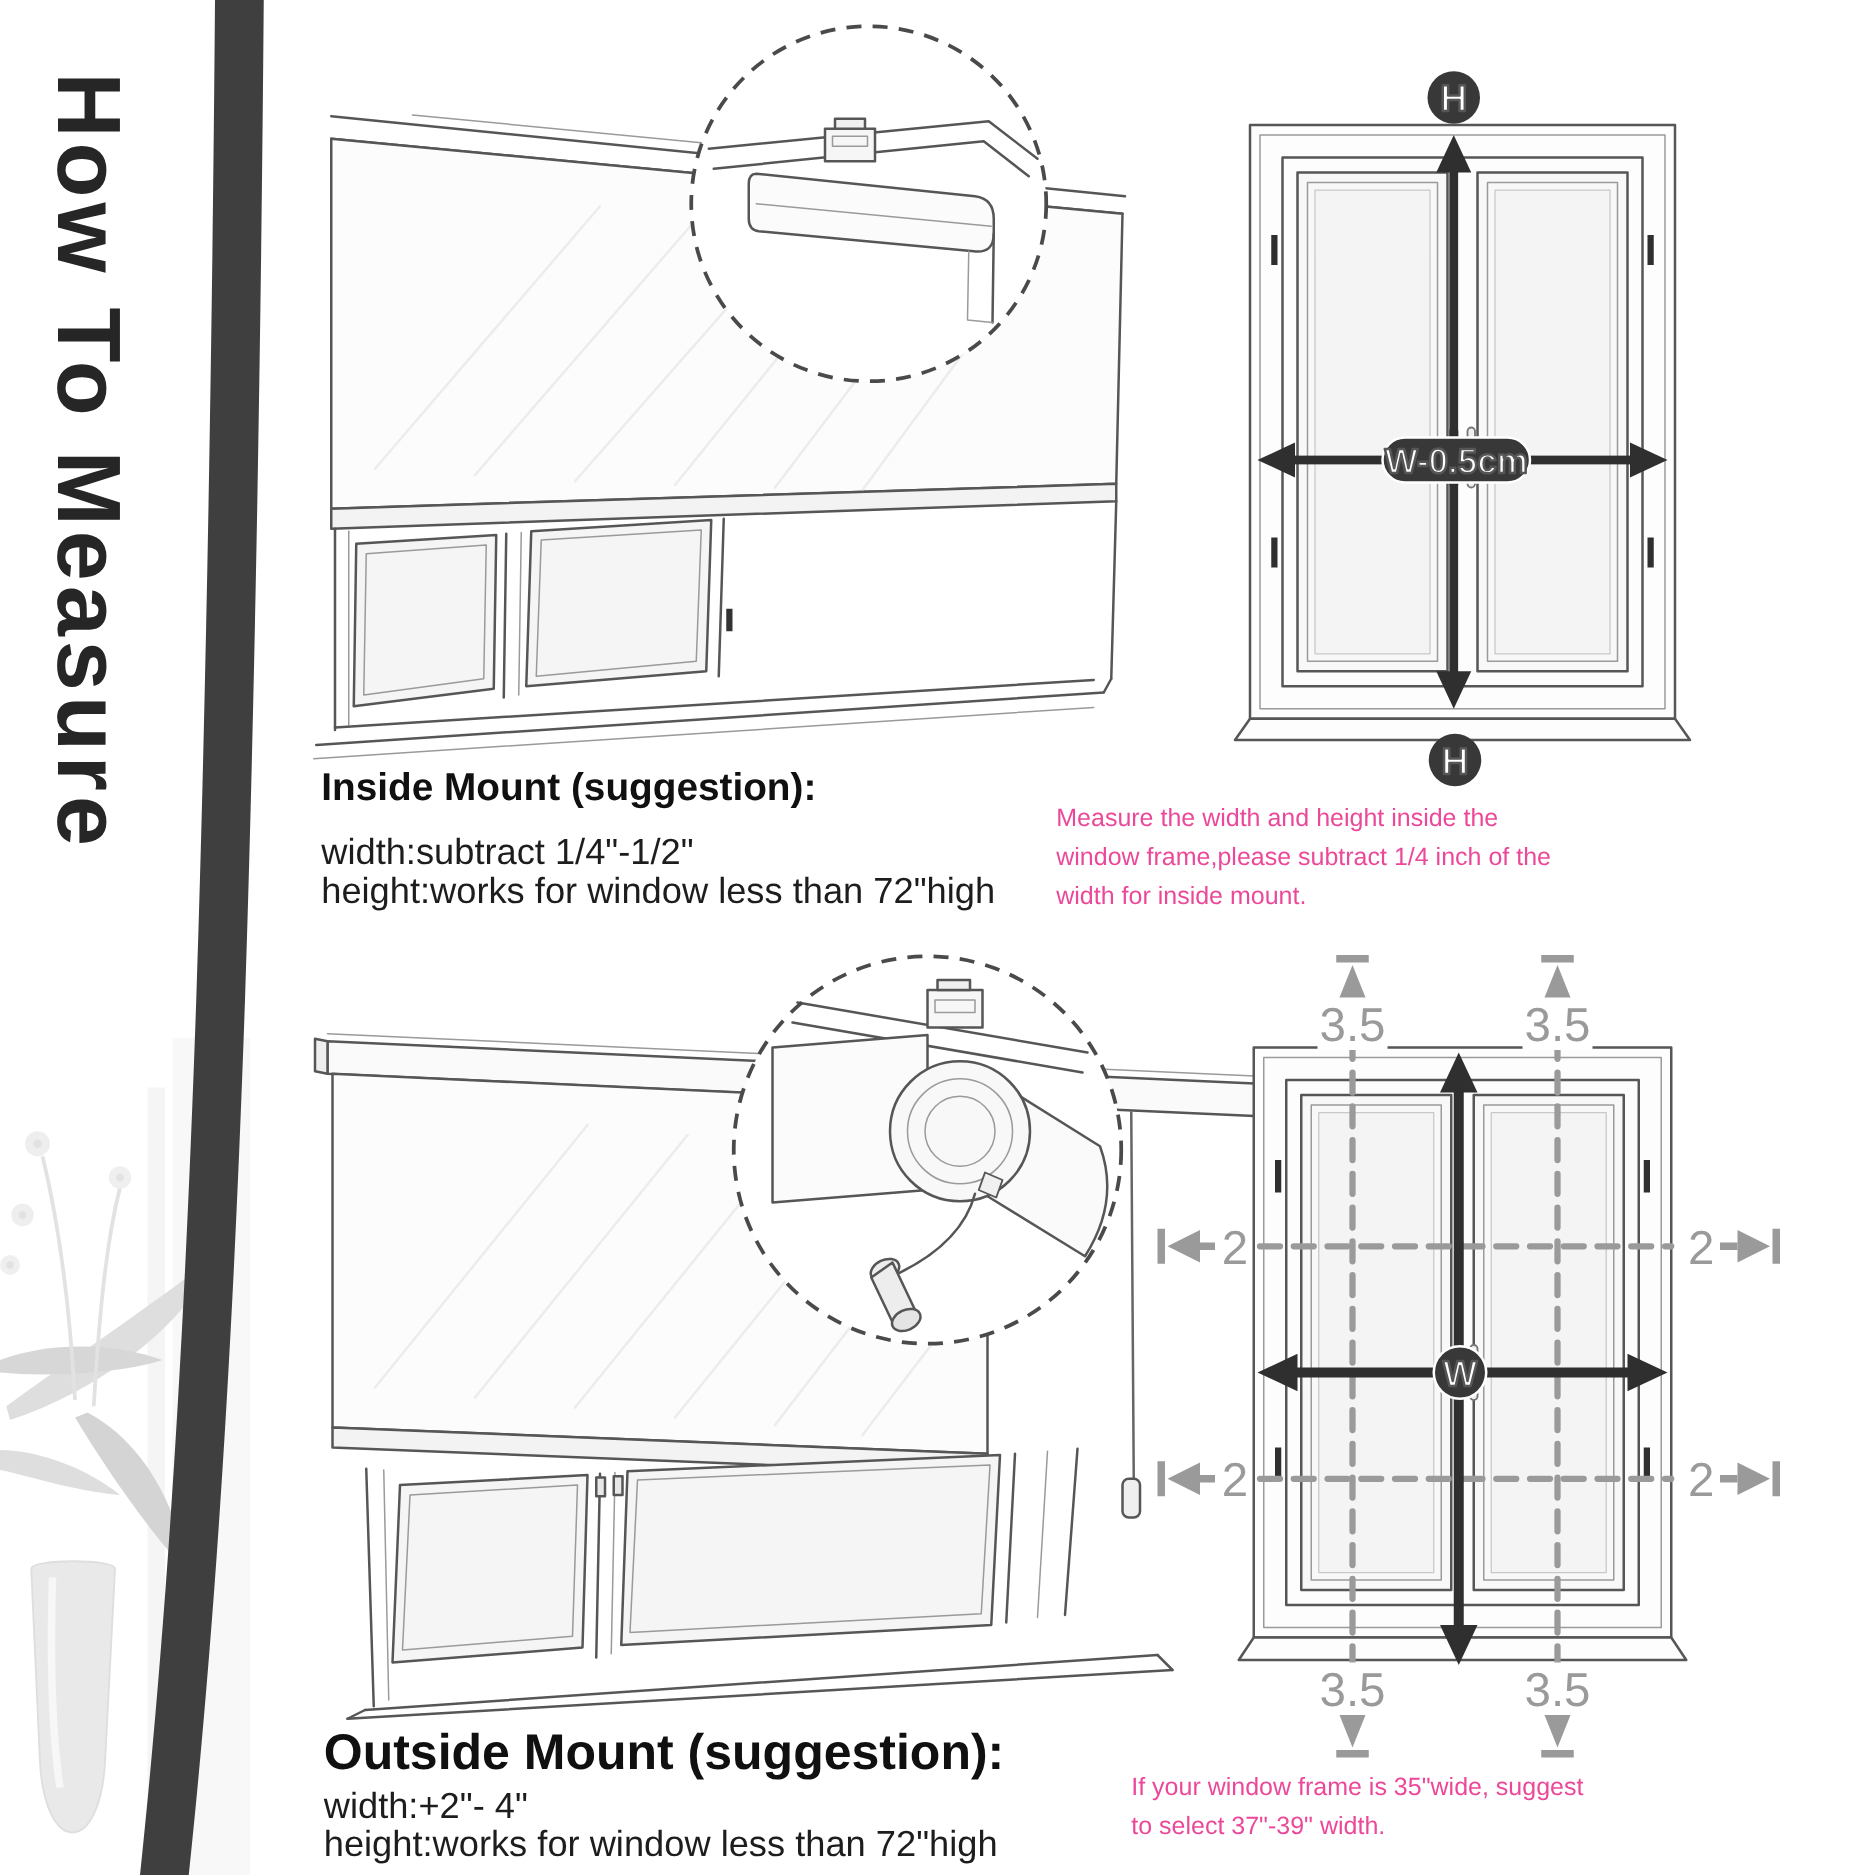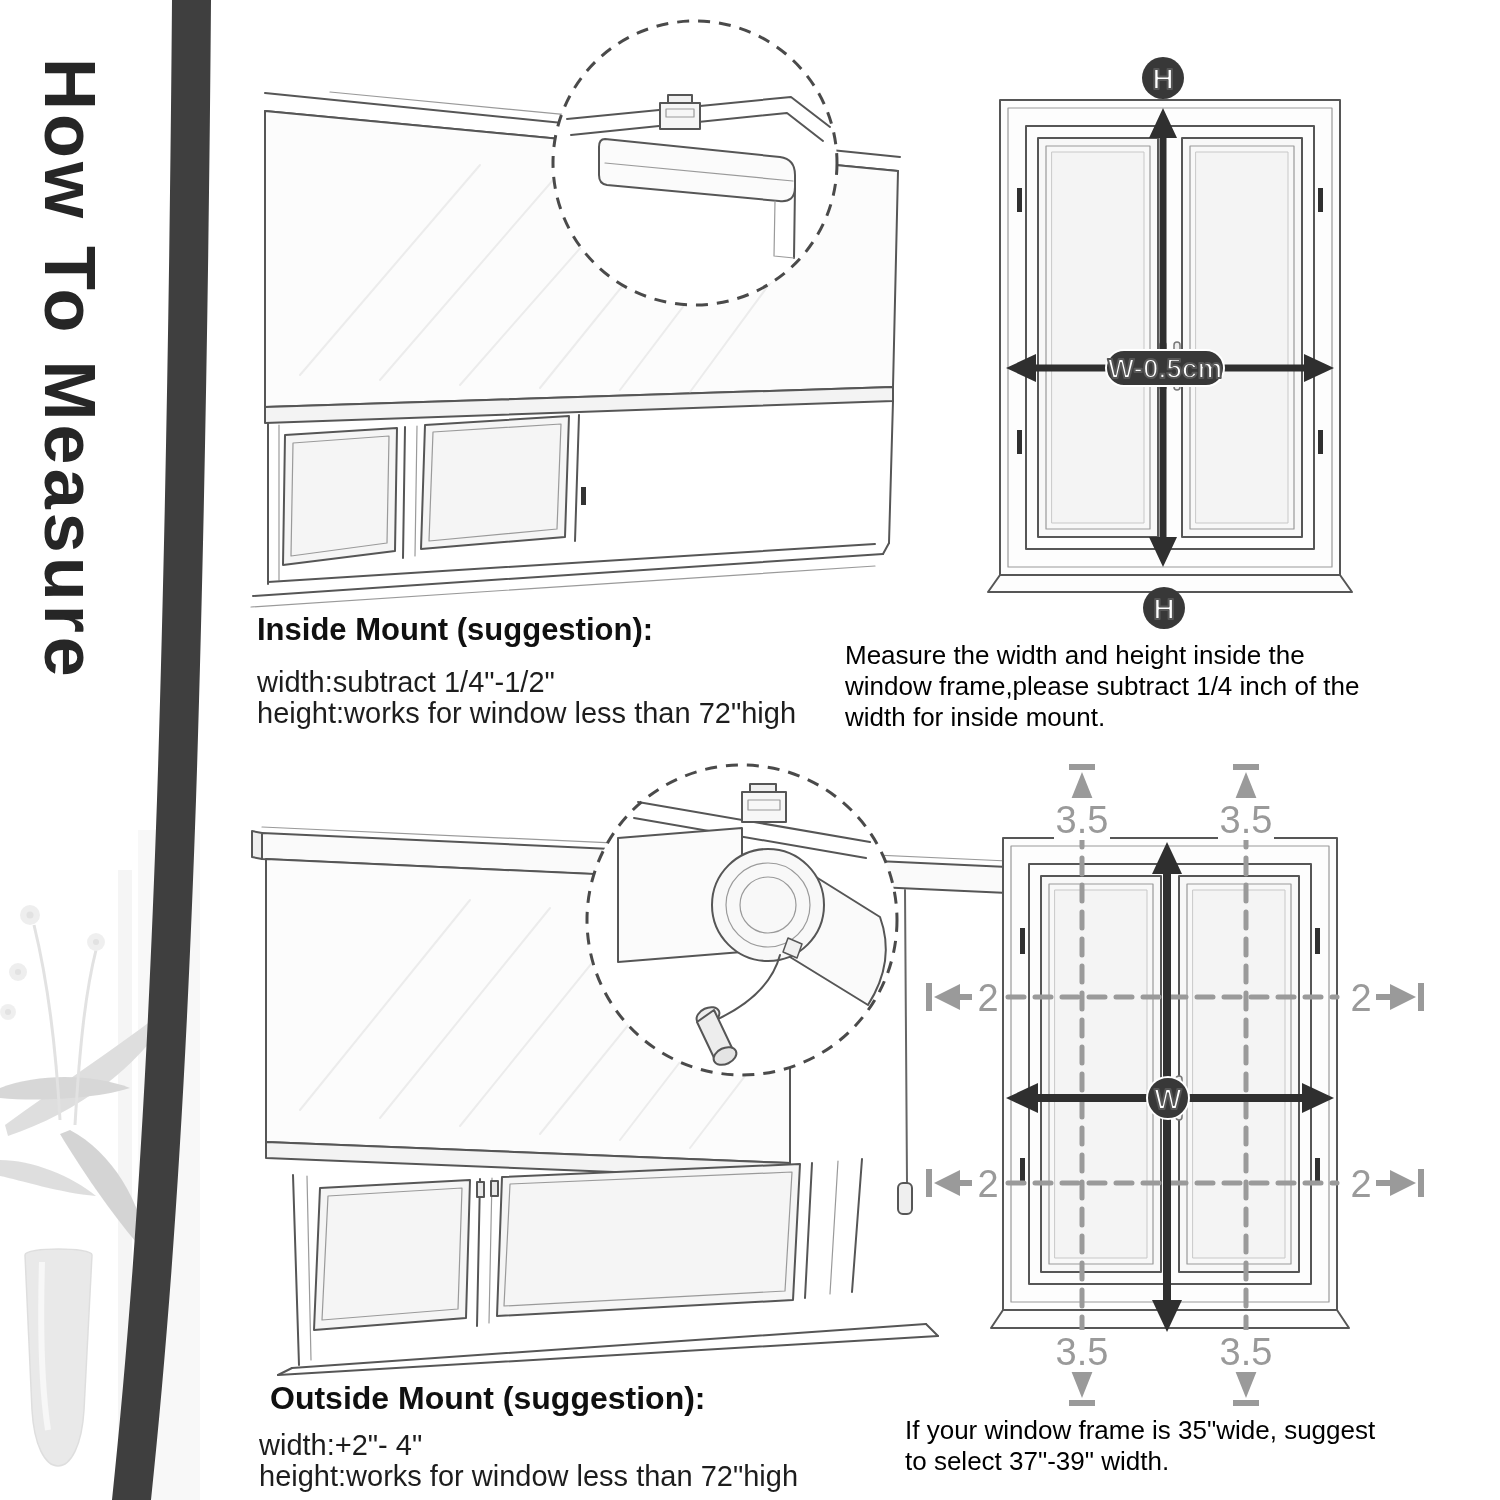--- a/index.html
+++ b/index.html
@@ -2,21 +2,21 @@
 <html><head>
 <meta charset="utf-8">
 <style>
   html,body{margin:0;padding:0;background:#ffffff;}
   .stage{position:relative;width:1500px;height:1500px;background:#ffffff;overflow:hidden;
          font-family:"Liberation Sans", sans-serif;color:#1d1d1d;}
   .abs{position:absolute;}
   .vtitle{writing-mode:vertical-rl;font-size:72px;font-weight:bold;color:#262626;letter-spacing:4px;line-height:1;}
   .h1{font-size:31px;font-weight:bold;color:#101010;letter-spacing:0;}
   .body-text{font-size:29px;line-height:31px;color:#1d1d1d;}
-  .para{font-size:26px;line-height:31px;color:#000000;white-space:pre-line;}
+  .para{font-size:20px;line-height:31px;color:#ec4899;white-space:pre-line;}
   svg{display:block;}
   svg text{font-family:"Liberation Sans", sans-serif;}
   .lineart{stroke:#565656;fill:none;stroke-width:2;stroke-linecap:round;stroke-linejoin:round;}
   .thin{stroke:#9a9a9a;stroke-width:1.2;fill:none;}
   .hatch{stroke:#ececec;stroke-width:2;fill:none;}
 </style>
 </head>
 <body>
 
 <div class="stage">
@@ -334,21 +334,21 @@
 
   <div class="abs body-text" style="left:257px;top:667px;">
     <div>width:subtract 1/4"-1/2"</div>
     <div>height:works for window less than 72"high</div>
   </div>
 
   <div class="abs para" style="left:845px;top:640px;width:580px;">Measure the width and height inside the
 window frame,please subtract 1/4 inch of the
 width for inside mount.</div>
 
-  <div class="abs h1" style="left:270px;top:1380px;font-size:32px;">Outside Mount (suggestion):</div>
+  <div class="abs h1" style="left:259px;top:1380px;font-size:40px;">Outside Mount (suggestion):</div>
 
   <div class="abs body-text" style="left:259px;top:1430px;">
     <div>width:+2"- 4"</div>
     <div>height:works for window less than 72"high</div>
   </div>
 
   <div class="abs para" style="left:884px;top:1415px;width:580px;margin-left:21px;">If your window frame is 35"wide, suggest
 to select 37"-39" width.</div>
 
 </div>

